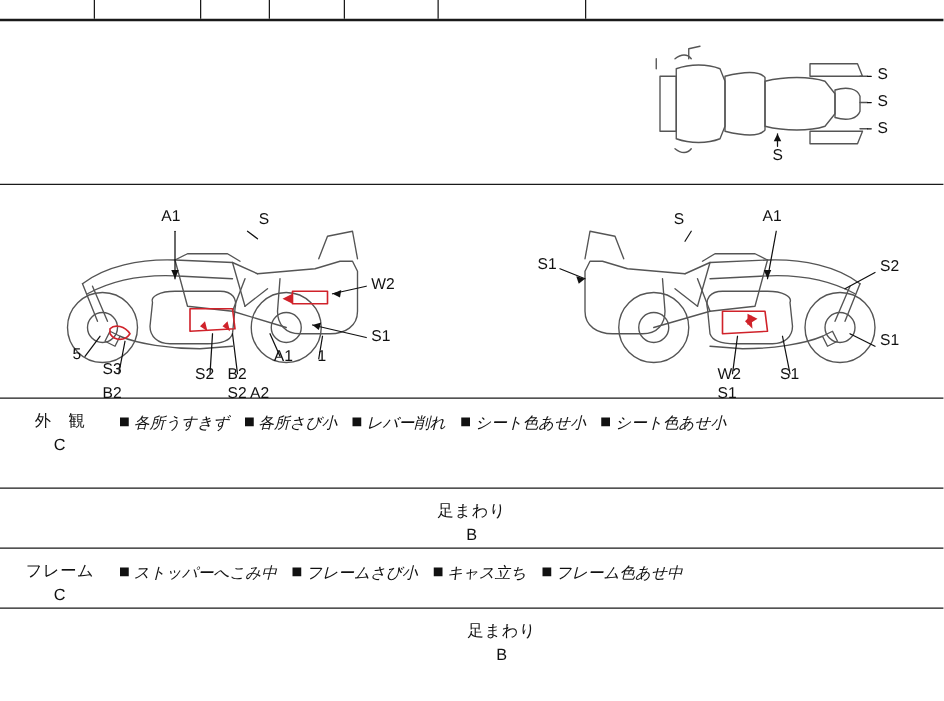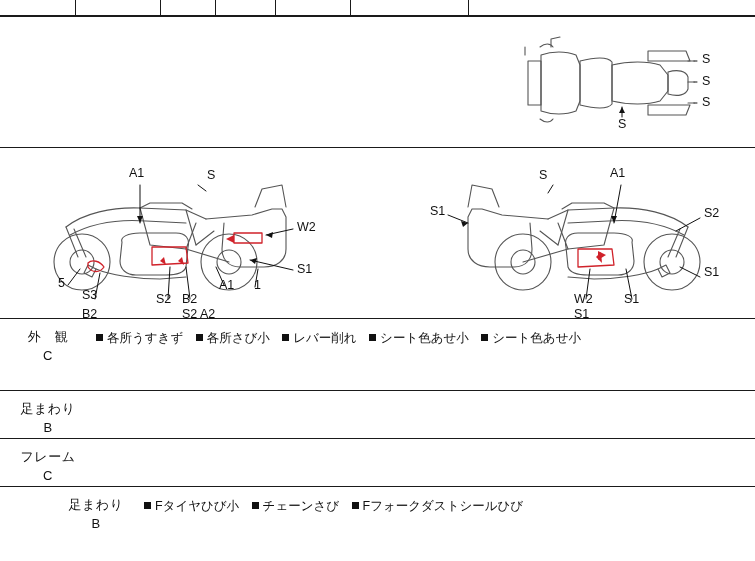--- a/index.html
+++ b/index.html
@@ -73,20 +73,21 @@
     left: 0;
     width: 755px;
     box-sizing: border-box;
     border-bottom: 1.5px solid #1a1a1a;
   }
   .cond-inner {
     display: flex;
     align-items: flex-start;
     height: 100%;
     box-sizing: border-box;
+    justify-content: center;
   }
   .cond-name {
     width: 96px;
     flex: 0 0 96px;
     text-align: center;
     padding-top: 9px;
     font-size: 13px;
     line-height: 1.45;
     letter-spacing: 0.5px;
   }
@@ -96,20 +97,21 @@
   }
   .cond-items {
     flex: 1 1 auto;
     padding-top: 10px;
     font-size: 12.5px;
     line-height: 1.5;
   }
   .cond-items span.it {
     margin-right: 9px;
     white-space: nowrap;
+    font-style: italic;
   }
   .sq {
     display: inline-block;
     width: 7px; height: 7px;
     background: #111;
     margin-right: 4px;
     vertical-align: 1px;
   }
 </style>
 </head>
@@ -310,30 +312,31 @@
       </div>
     </div>
   </div>
 
   <div class="cond" style="top:439px; height:48px;">
     <div class="cond-inner">
       <div class="cond-name">
         <span>フレーム</span>
         <span class="grade">C</span>
       </div>
+      <div class="cond-items">
+        <span class="it"><i class="sq"></i><span>ストッパーへこみ中</span></span>
+        <span class="it"><i class="sq"></i><span>フレームさび小</span></span>
+        <span class="it"><i class="sq"></i><span>キャス立ち</span></span>
+        <span class="it"><i class="sq"></i><span>フレーム色あせ中</span></span>
+      </div>
     </div>
   </div>
 
   <div class="cond" style="top:487px; height:52px; border-bottom:none;padding-left:48px;">
     <div class="cond-inner">
       <div class="cond-name">
         <span>足まわり</span>
         <span class="grade">B</span>
       </div>
-      <div class="cond-items">
-        <span class="it"><i class="sq"></i><span>Fタイヤひび小</span></span>
-        <span class="it"><i class="sq"></i><span>チェーンさび</span></span>
-        <span class="it"><i class="sq"></i><span>Fフォークダストシールひび</span></span>
-      </div>
     </div>
   </div>
 
 </div>
 
 </body></html>

